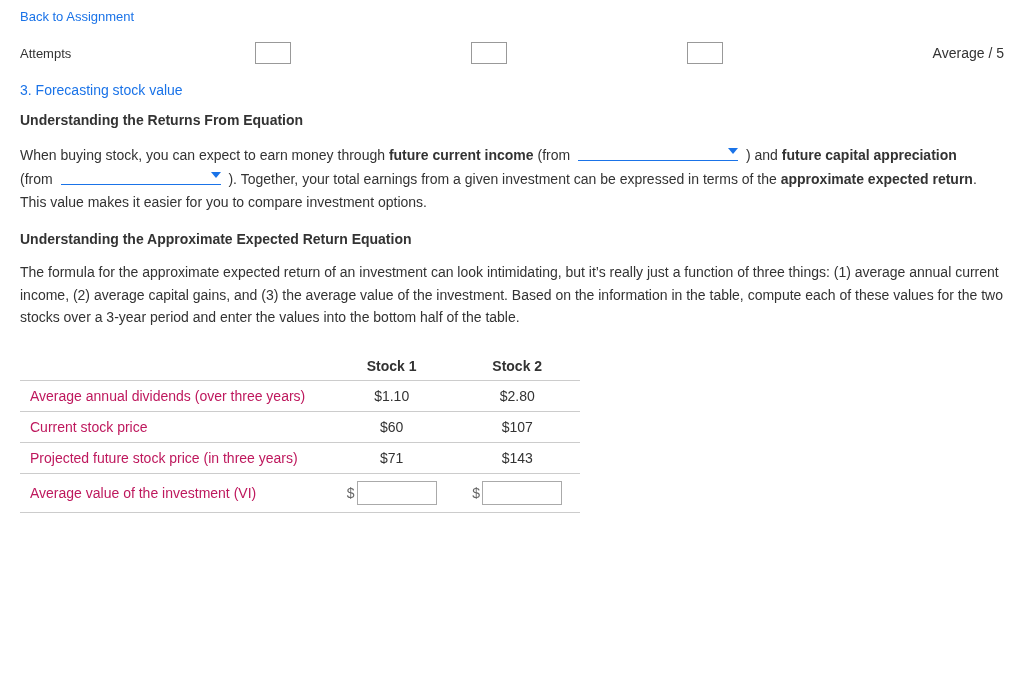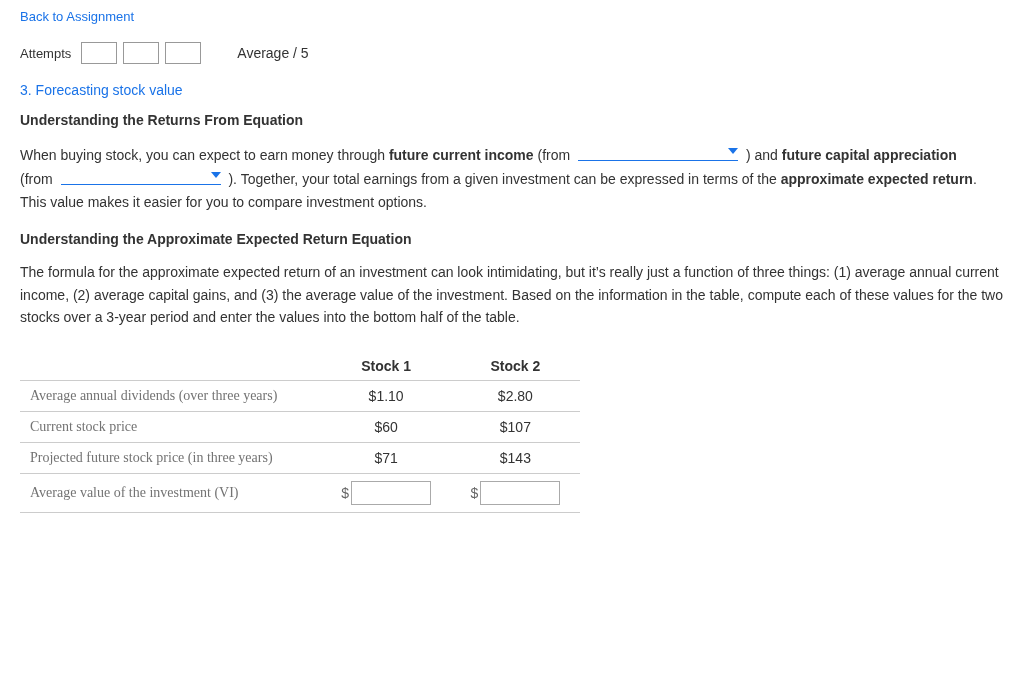--- a/index.html
+++ b/index.html
@@ -16,20 +16,21 @@
       text-decoration: none;
       font-size: 13px;
       display: inline-block;
       margin-bottom: 18px;
     }
     .attempts-row {
       display: flex;
       align-items: center;
       gap: 6px;
       margin-bottom: 18px;
+      justify-content: space-between;
     }
     .attempts-label {
       font-size: 13px;
       color: #333;
       margin-right: 4px;
     }
     .attempt-box {
       width: 36px;
       height: 22px;
       border: 1px solid #999;
@@ -103,22 +104,21 @@
     tbody tr:last-child {
       border-bottom: 1px solid #ccc;
     }
     tbody td {
       padding: 7px 10px;
       font-size: 14px;
       vertical-align: middle;
     }
     tbody td:first-child {
       min-width: 280px;
-      color: #737373;
-      font-family: Liberation Serif, serif;
+      color: #be185d;
     }
     tbody td.data-cell {
       text-align: center;
       min-width: 120px;
     }
     .input-cell {
       display: flex;
       align-items: center;
       justify-content: center;
       gap: 2px;

